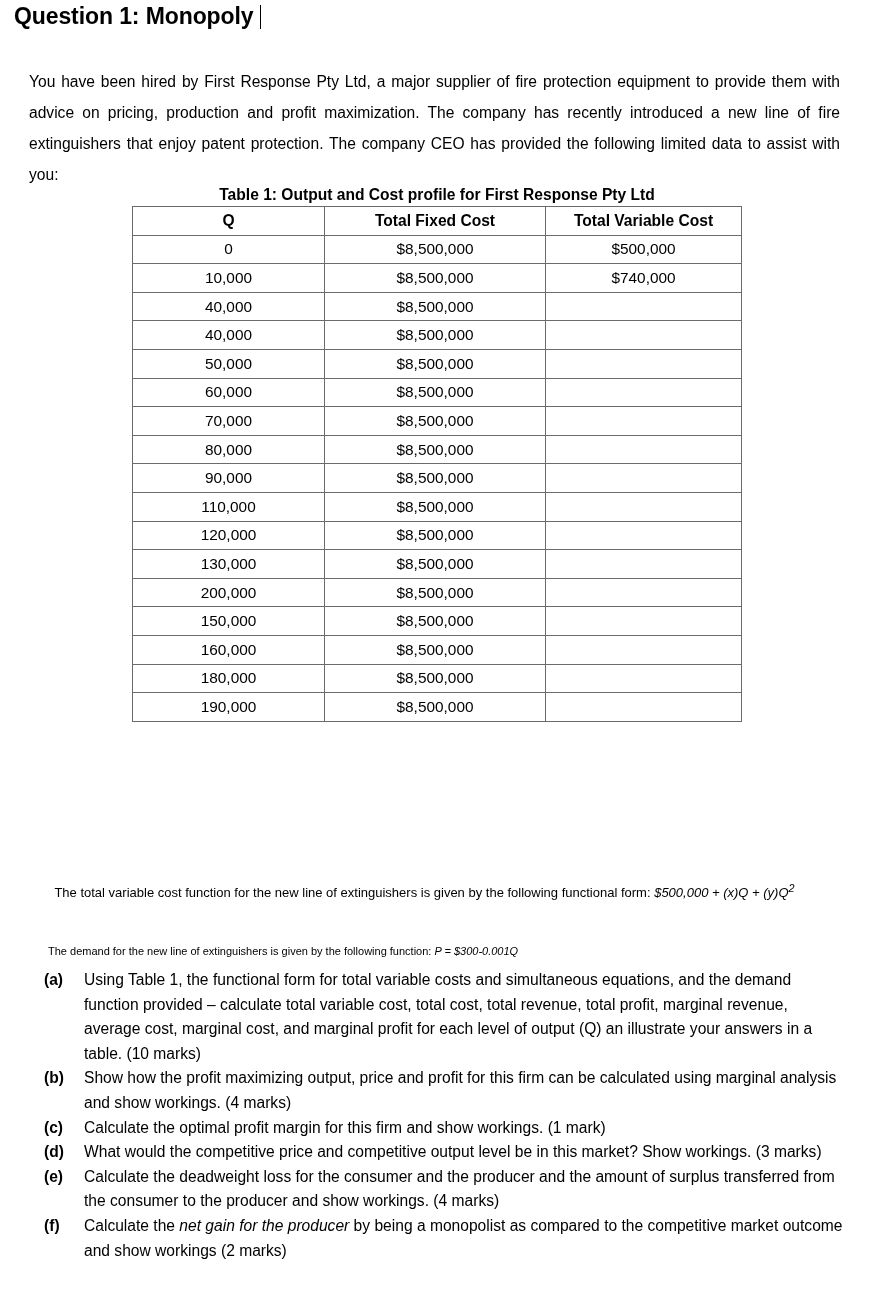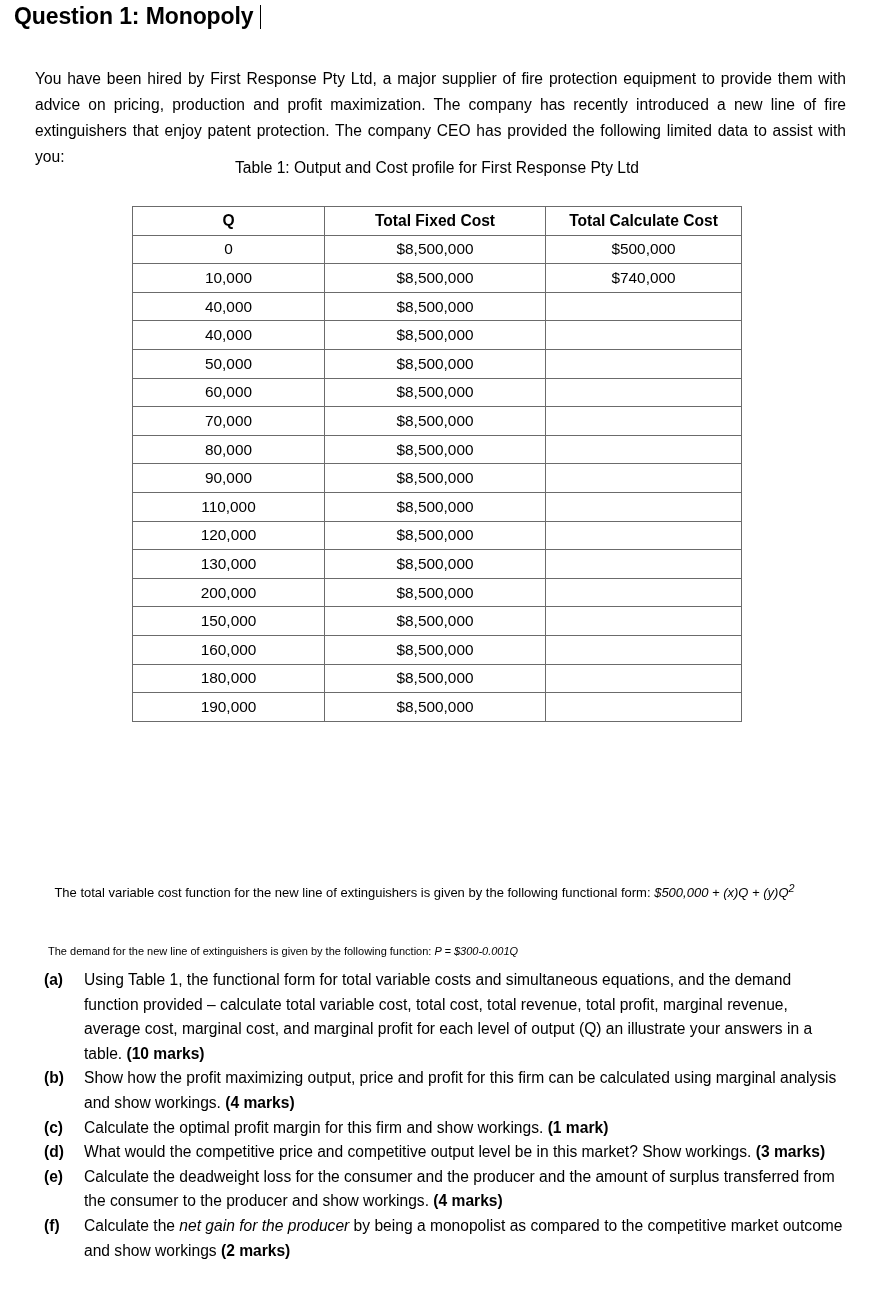--- a/index.html
+++ b/index.html
@@ -45,38 +45,38 @@
     height: 24px;
     background: #000;
     margin-left: 6px;
     position: relative;
     top: 3px;
   }
 
   
   .intro {
     position: absolute;
-    left: 35px;
+    left: 29px;
     top: 50px;
     width: 811px;
     font-size: 15.6px;
-    line-height: 26px;
+    line-height: 31px;
     text-align: justify;
     text-justify: inter-word;
   }
 
   
   .table-title {
     position: absolute;
     left: 132px;
-    top: 157px;
+    top: 184px;
     width: 610px;
     text-align: center;
     font-size: 15.6px;
-    font-weight: normal;
+    font-weight: bold;
     line-height: 22px;
   }
 
   
   .cost-table {
     position: absolute;
     left: 132px;
     top: 206px;
     width: 609px;
     border-collapse: collapse;
@@ -135,21 +135,21 @@
     margin-bottom: 0px;
   }
   .q-marker {
     flex: 0 0 40px;
     font-weight: bold;
     white-space: nowrap;
   }
   .q-text {
     flex: 1 1 auto;
   }
-  .q-text b { font-weight: bold; }
+  .q-text b { font-weight: normal; }
 </style>
 </head>
 <body>
 
 <div class="page">
 
   <div class="doc-title-row">
     <span class="doc-title">Question 1: Monopoly</span>
     <span class="caret"></span>
   </div>
@@ -161,21 +161,21 @@
   <table class="cost-table">
     <colgroup>
       <col class="col-q">
         <col class="col-tfc">
         <col class="col-tvc">
     </colgroup>
     <thead>
       <tr>
         <th>Q</th>
         <th>Total Fixed Cost</th>
-        <th>Total Calculate Cost</th>
+        <th>Total Variable Cost</th>
       </tr>
     </thead>
     <tbody>
         <tr>
           <td>0</td>
           <td>$8,500,000</td>
           <td>$500,000</td>
         </tr>
         <tr>
           <td>10,000</td>

